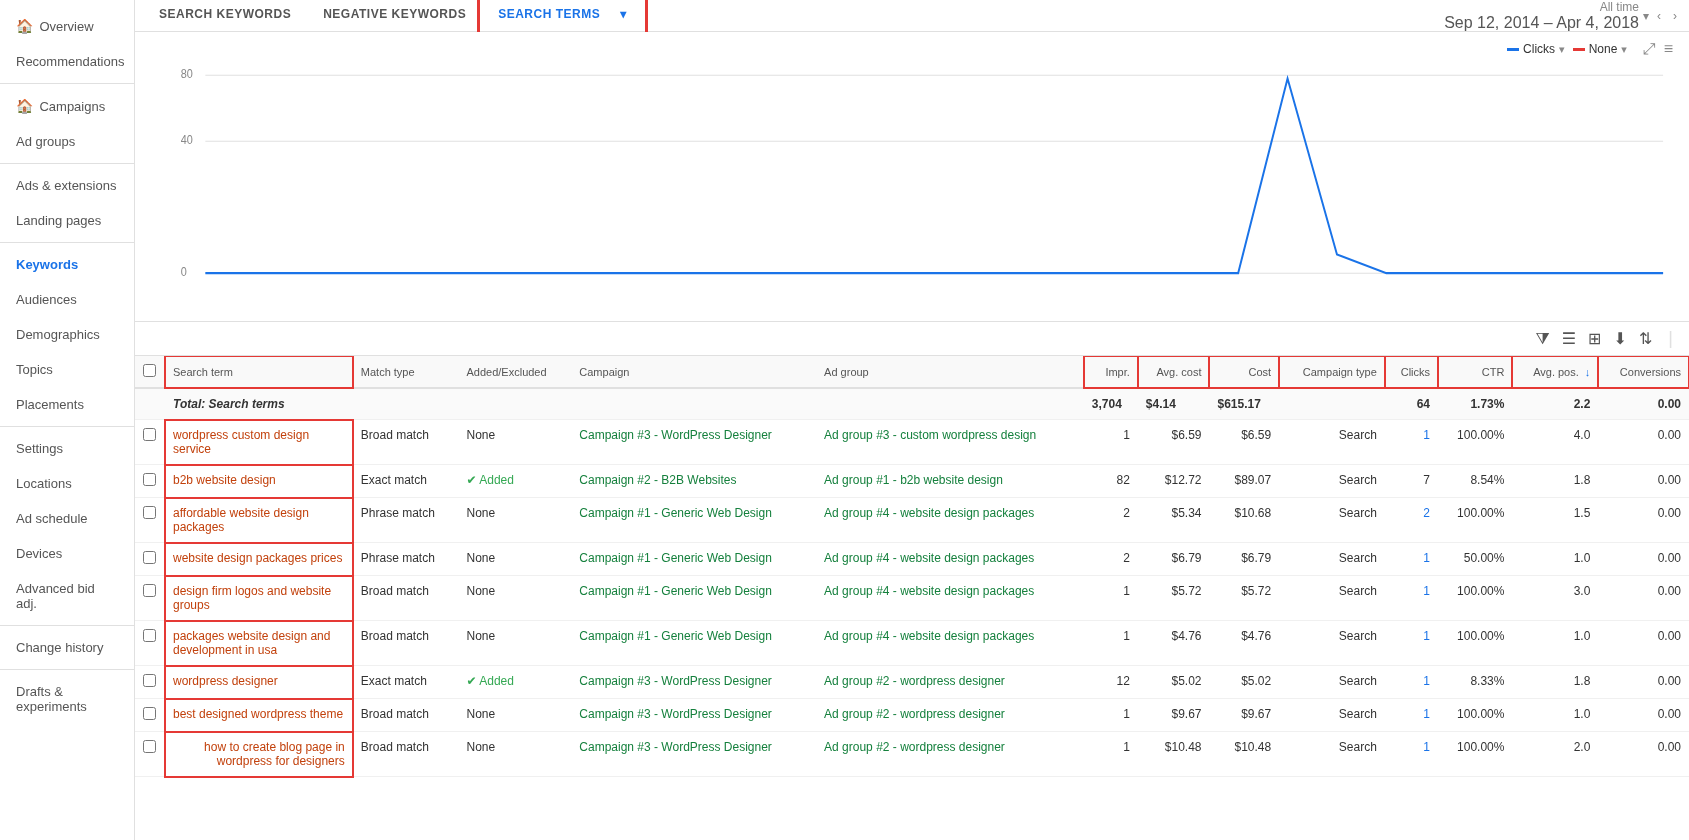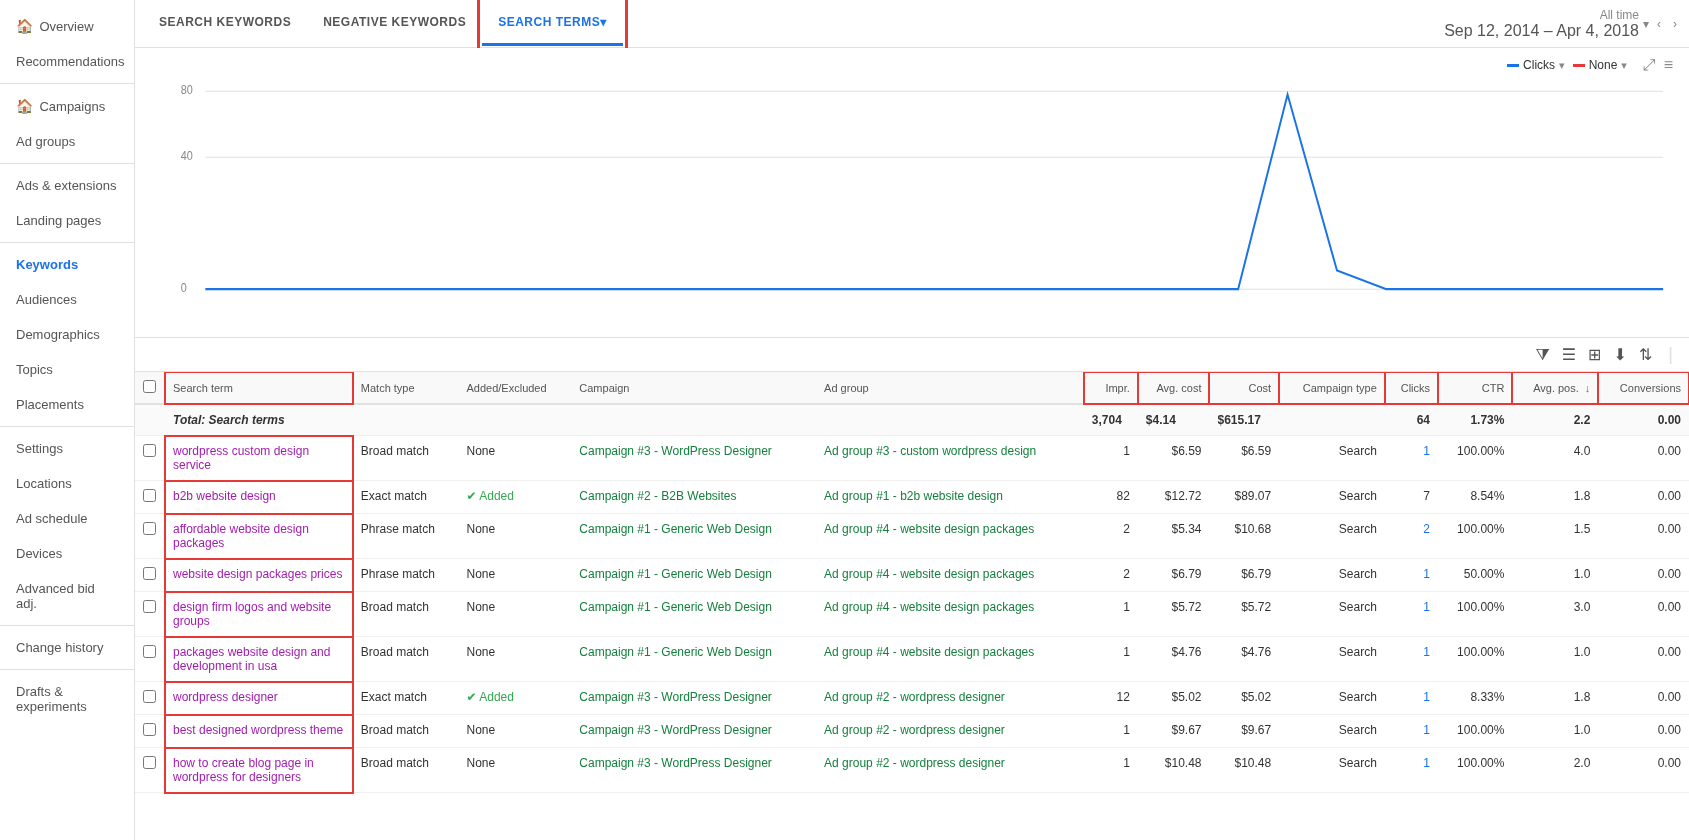--- a/index.html
+++ b/index.html
@@ -35,21 +35,21 @@
       overflow: hidden;
     }
 
     
     #tabs {
       display: flex;
       align-items: center;
       background: #fff;
       border-bottom: 1px solid #e0e0e0;
       padding: 0 8px;
-      height: 48px;
+      height: 32px;
       flex-shrink: 0;
       position: relative;
     }
     .tab {
       padding: 14px 16px;
       font-size: 12px;
       font-weight: bold;
       color: #555;
       cursor: pointer;
       border-bottom: 3px solid transparent;
@@ -57,21 +57,21 @@
       letter-spacing: 0.5px;
       white-space: nowrap;
     }
     .tab.active-search-terms {
       color: #1a73e8;
       border-bottom: 3px solid #1a73e8;
       outline: 3px solid #e53935;
       outline-offset: 2px;
     }
     .tab-search-terms-inner {
-      display: flex; align-items: center; gap: 0;
+      display: flex; align-items: center; gap: 20px;
     }
     .date-range {
       margin-left: auto;
       display: flex;
       align-items: center;
       font-size: 12px;
       color: #555;
       gap: 4px;
     }
     .date-label { font-size: 12px; color: #888; }
@@ -154,21 +154,21 @@
     td {
       padding: 8px 8px;
       text-align: right;
       border-bottom: 1px solid #f0f0f0;
       vertical-align: top;
     }
     td:first-child, td:nth-child(2), td:nth-child(3), td:nth-child(4), td:nth-child(5), td:nth-child(6) {
       text-align: left;
     }
     .total-row td { font-weight: bold; background: #fafafa; }
-    .search-term-col { min-width: 130px; max-width: 160px; color: #a21caf; }
+    .search-term-col { min-width: 130px; max-width: 160px; color: #c2410c; }
     .campaign-link { color: #15803d; cursor: pointer; }
     .clicks-blue { color: #1a73e8; }
     .checkbox-col { width: 30px; }
 
     .sort-arrow { color: #1a73e8; margin-left: 3px; }
   </style>
 </head>
 <body>
 
 <div id="sidebar">
@@ -460,21 +460,21 @@
             <td>$9.67</td>
             <td>$9.67</td>
             <td>Search</td>
             <td><span class="clicks-blue">1</span></td>
             <td>100.00%</td>
             <td>1.0</td>
             <td>0.00</td>
           </tr>
           <tr>
             <td><input type="checkbox" style=""></td>
-            <td class="search-term-col" style="outline: rgb(229, 57, 53) solid 2px; outline-offset: -1px;">how to create blog page in wordpress for designers</td>
+            <td class="search-term-col" style="outline: rgb(229, 57, 53) solid 2px; outline-offset: -1px; text-align: right;">how to create blog page in wordpress for designers</td>
             <td>Broad match</td>
             <td>None</td>
             <td><span class="campaign-link">Campaign #3 - WordPress Designer</span></td>
             <td><span class="campaign-link">Ad group #2 - wordpress designer</span></td>
             <td>1</td>
             <td>$10.48</td>
             <td>$10.48</td>
             <td>Search</td>
             <td><span class="clicks-blue">1</span></td>
             <td>100.00%</td>

